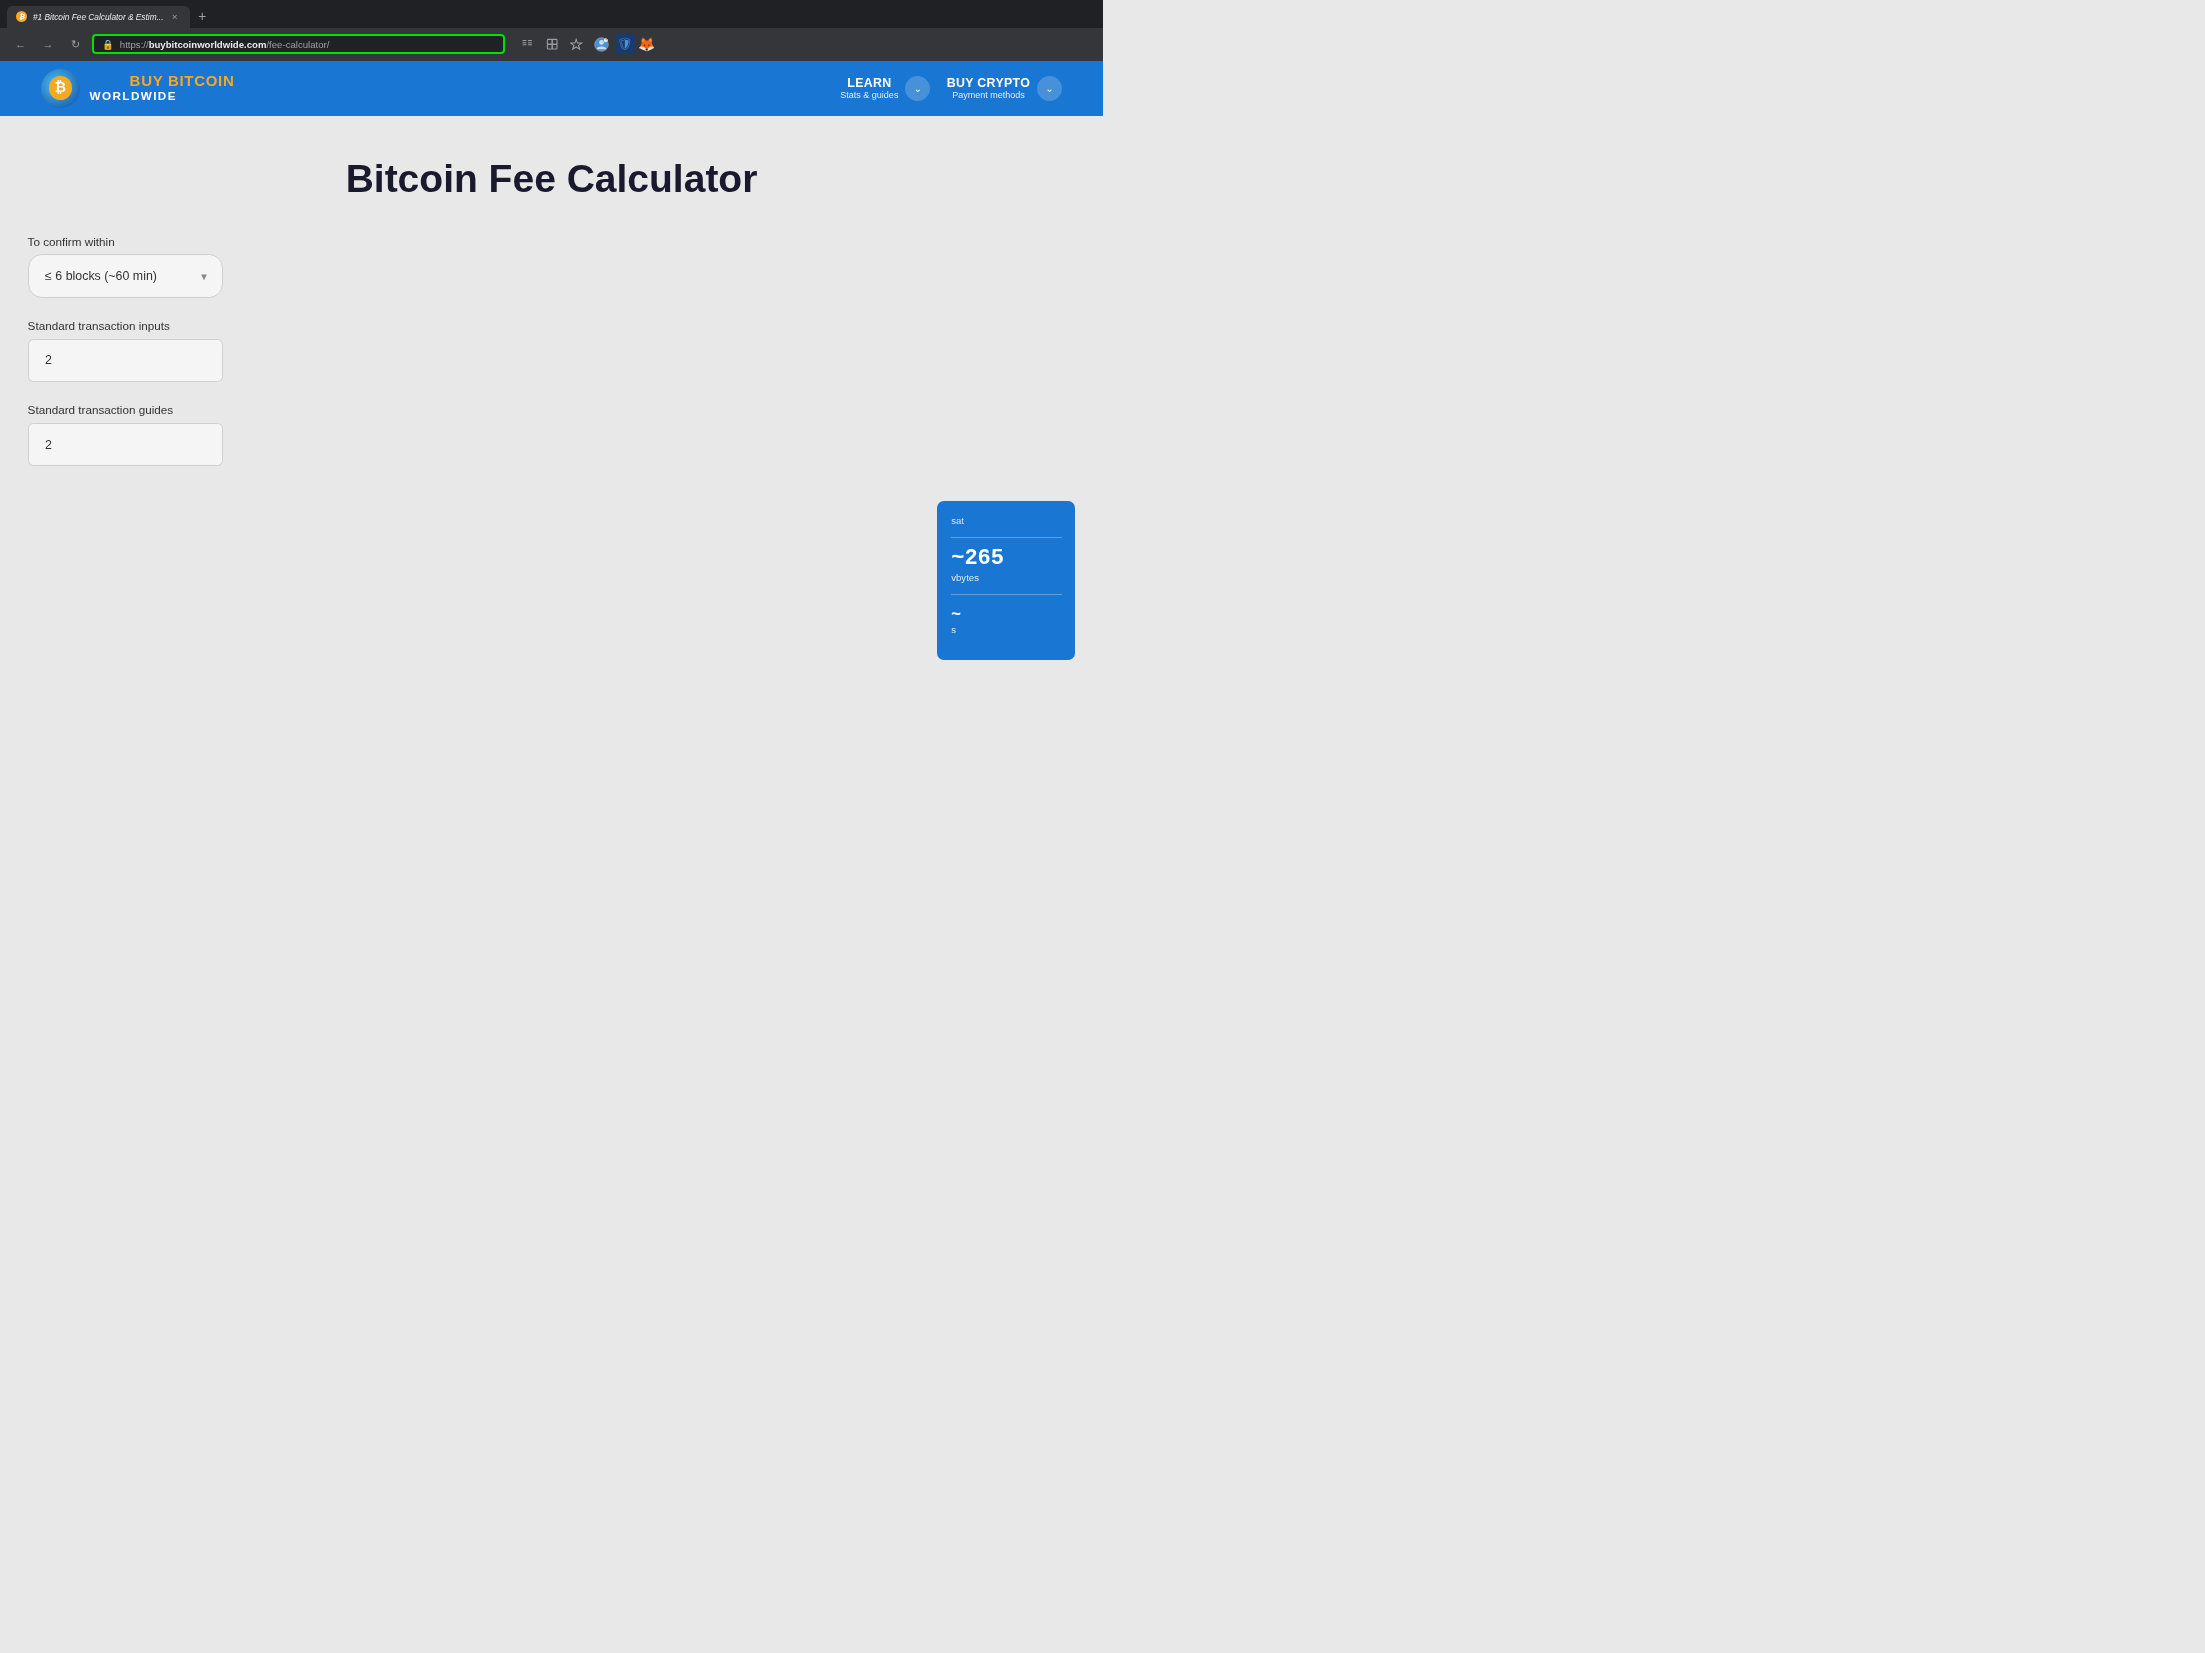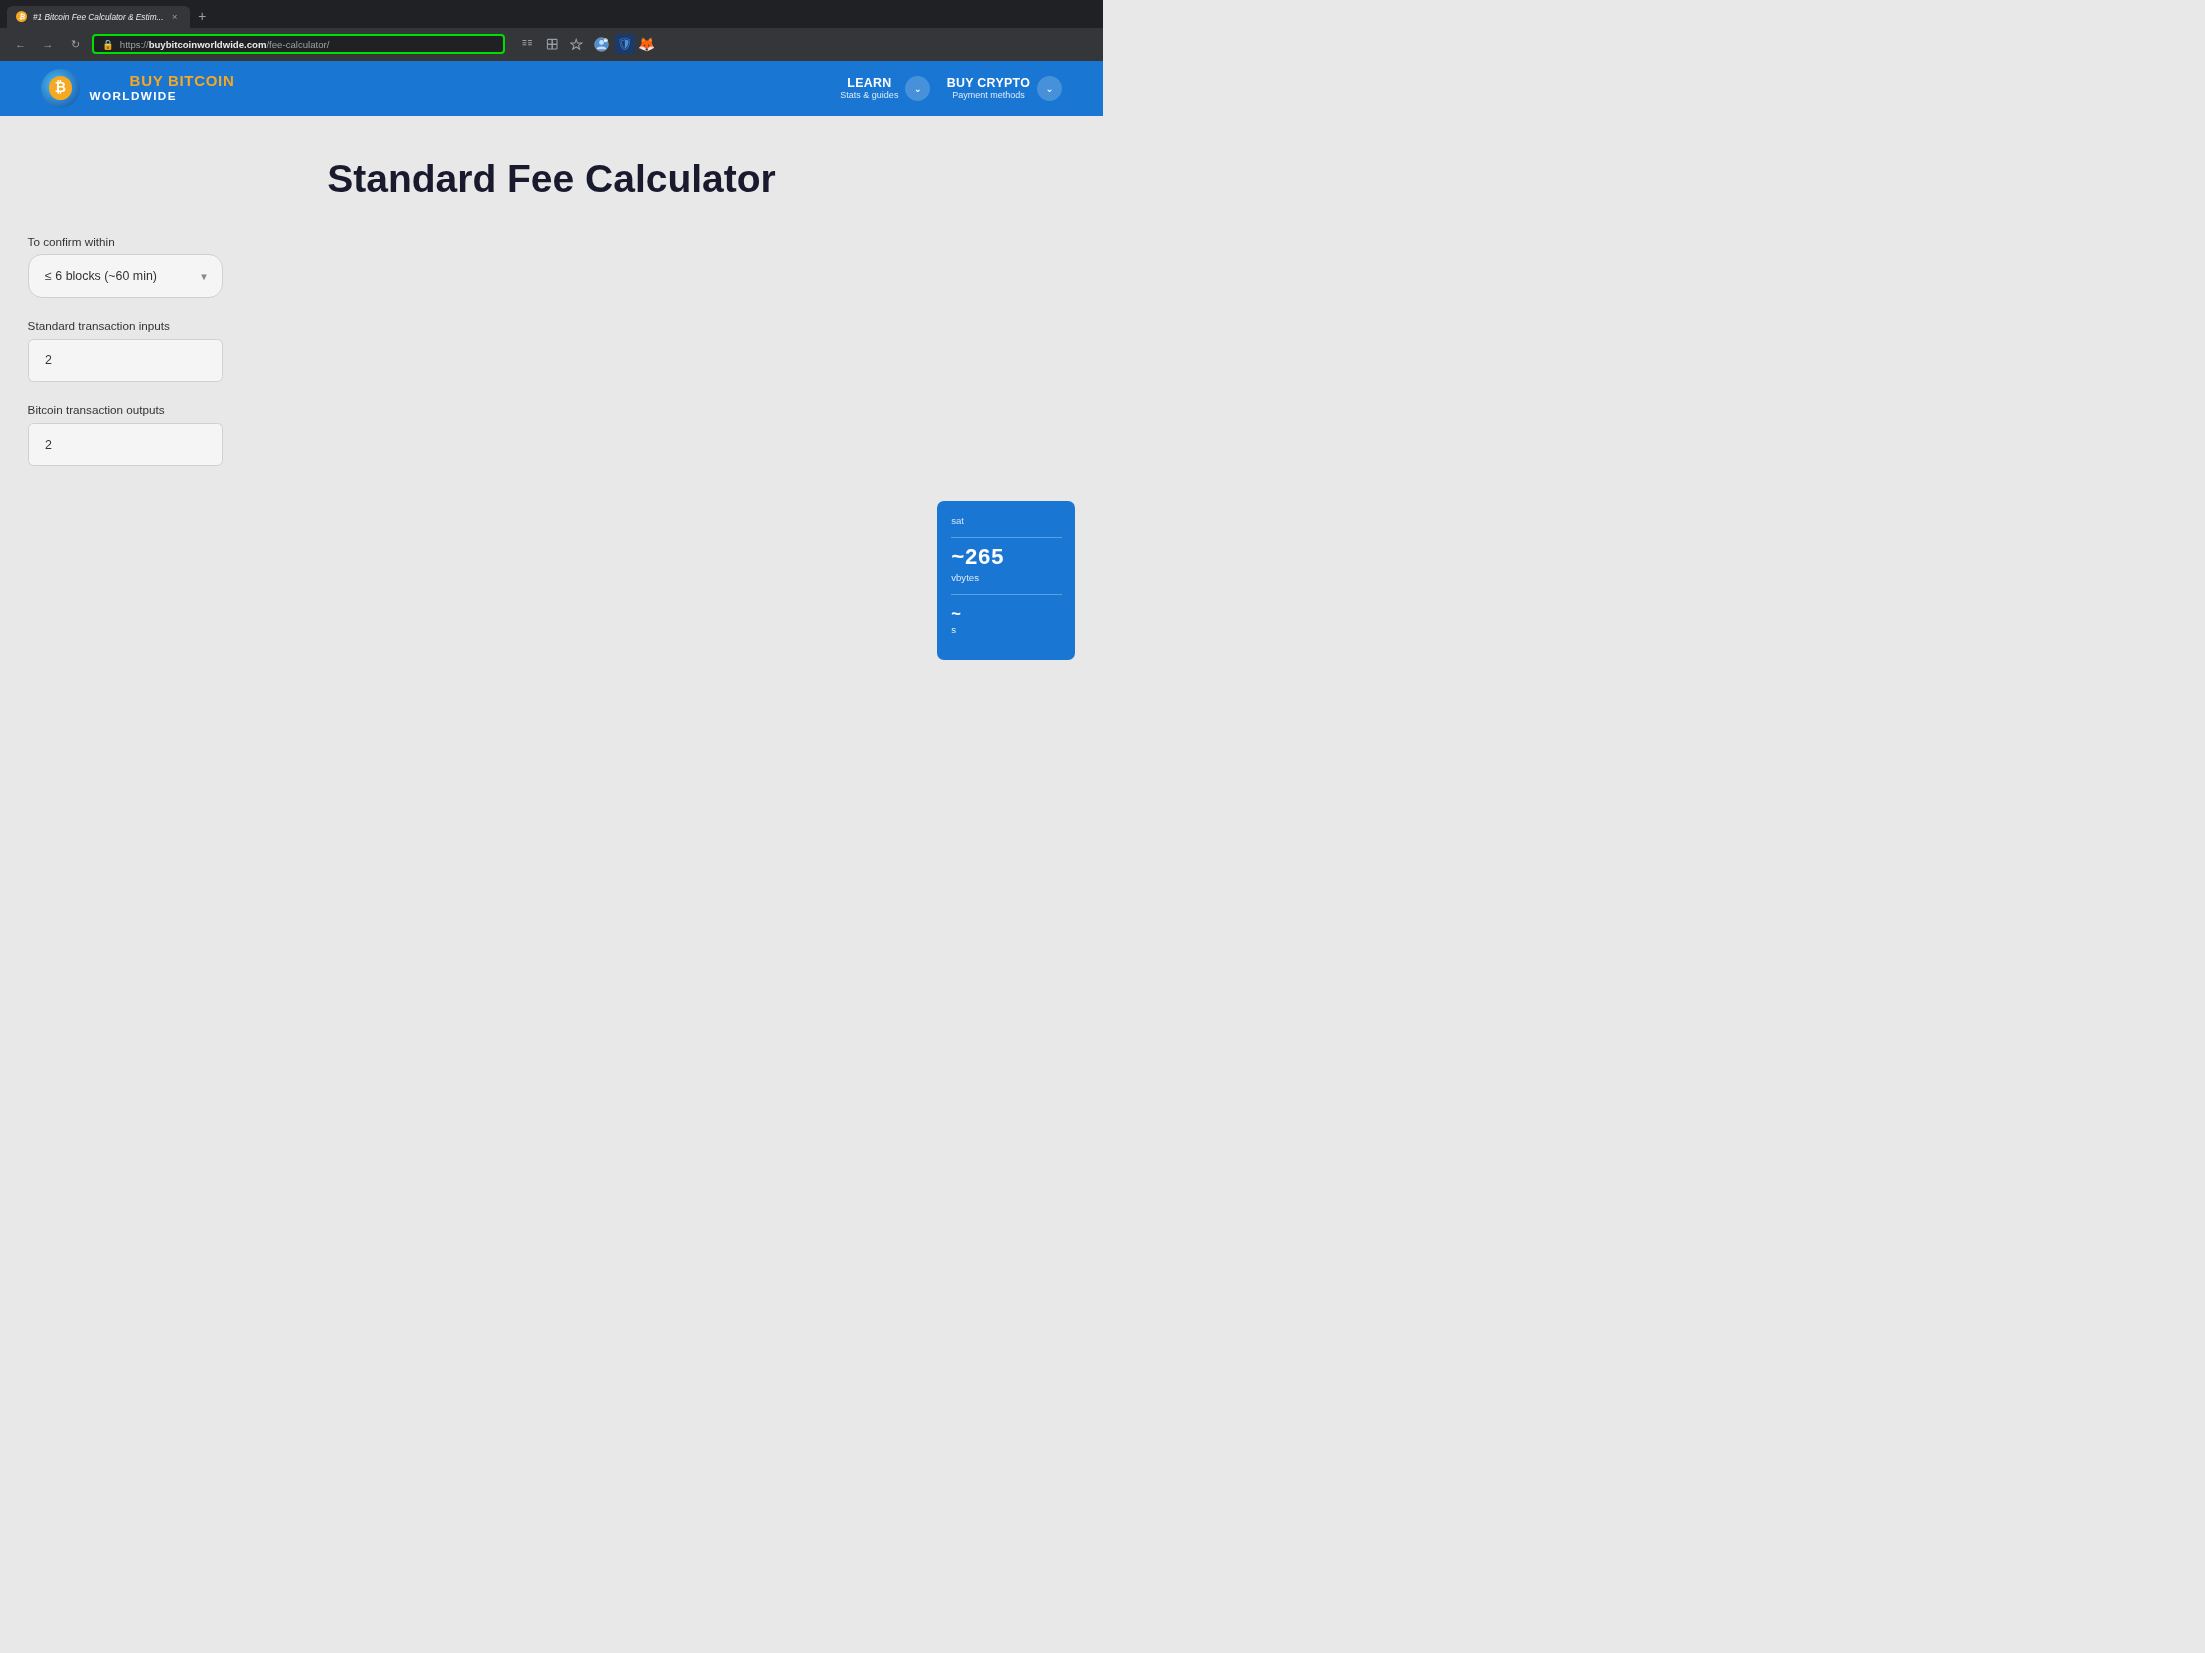--- a/index.html
+++ b/index.html
@@ -441,42 +441,42 @@
           <div class="nav-menu-sub">Payment methods</div>
         </div>
         <div class="nav-chevron">
           <span>⌄</span>
         </div>
       </div>
     </div>
   </nav>
 
   <div class="main-content">
-    <h1 class="page-title">Standard Fee Calculator</h1>
+    <h1 class="page-title">Bitcoin Fee Calculator</h1>
 
     <div class="calculator-layout">
 
       <div class="calculator-form">
 
         <div class="form-group">
           <label class="form-label">To confirm within</label>
           <div class="select-wrapper">
             <select class="form-select">
               <option>≤ 6 blocks (~60 min)</option>
             </select>
           </div>
         </div>
 
         <div class="form-group">
           <label class="form-label">Standard transaction inputs</label>
           <input class="form-input" type="number" value="2" style="">
         </div>
 
         <div class="form-group">
-          <label class="form-label">Bitcoin transaction outputs</label>
+          <label class="form-label">Standard transaction guides</label>
           <input class="form-input" type="number" value="2" style="">
         </div>
       </div>
 
       <div class="result-panel">
         <div class="result-row">
           <div class="result-label">sat</div>
         </div>
         <hr class="result-divider">
         <div class="result-row">

